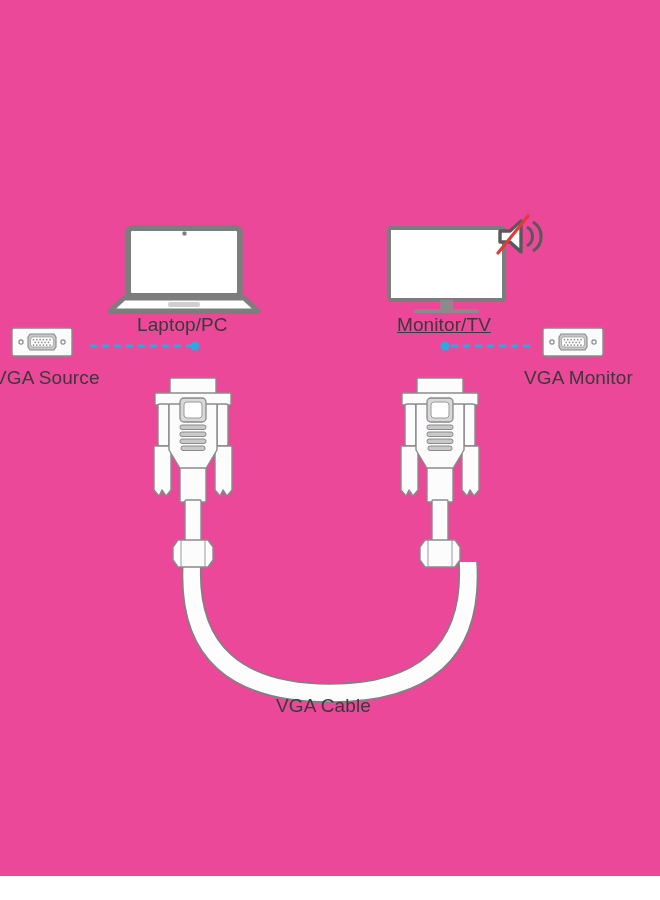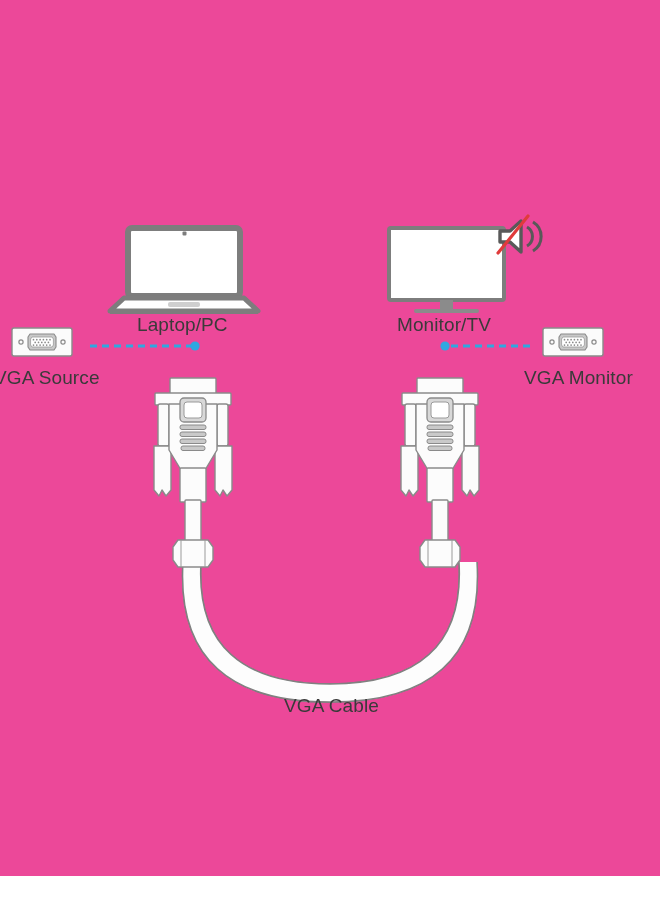--- a/index.html
+++ b/index.html
@@ -27,24 +27,24 @@
   }
   .lbl {
     position: absolute;
     color: #3a3a3a;
     font-size: 19px;
     font-family: "Liberation Sans", sans-serif;
     white-space: nowrap;
     letter-spacing: 0.1px;
   }
   #label-laptop   { left: 137px; top: 314px; }
-  #label-monitor  { left: 397px; top: 314px; }
+  #label-monitor  { left: 397px; top: 314px; text-decoration: underline; }
   #label-source   { left: -6px;  top: 367px; }
   #label-display  { left: 524px; top: 367px; }
-  #label-cable    { left: 284px; top: 695px; }
+  #label-cable    { left: 276px; top: 695px; }
 </style>
 </head>
 <body>
 
 <div id="stage">
 
   <svg id="diagram" viewBox="0 0 660 900">
 
     <g>
 

